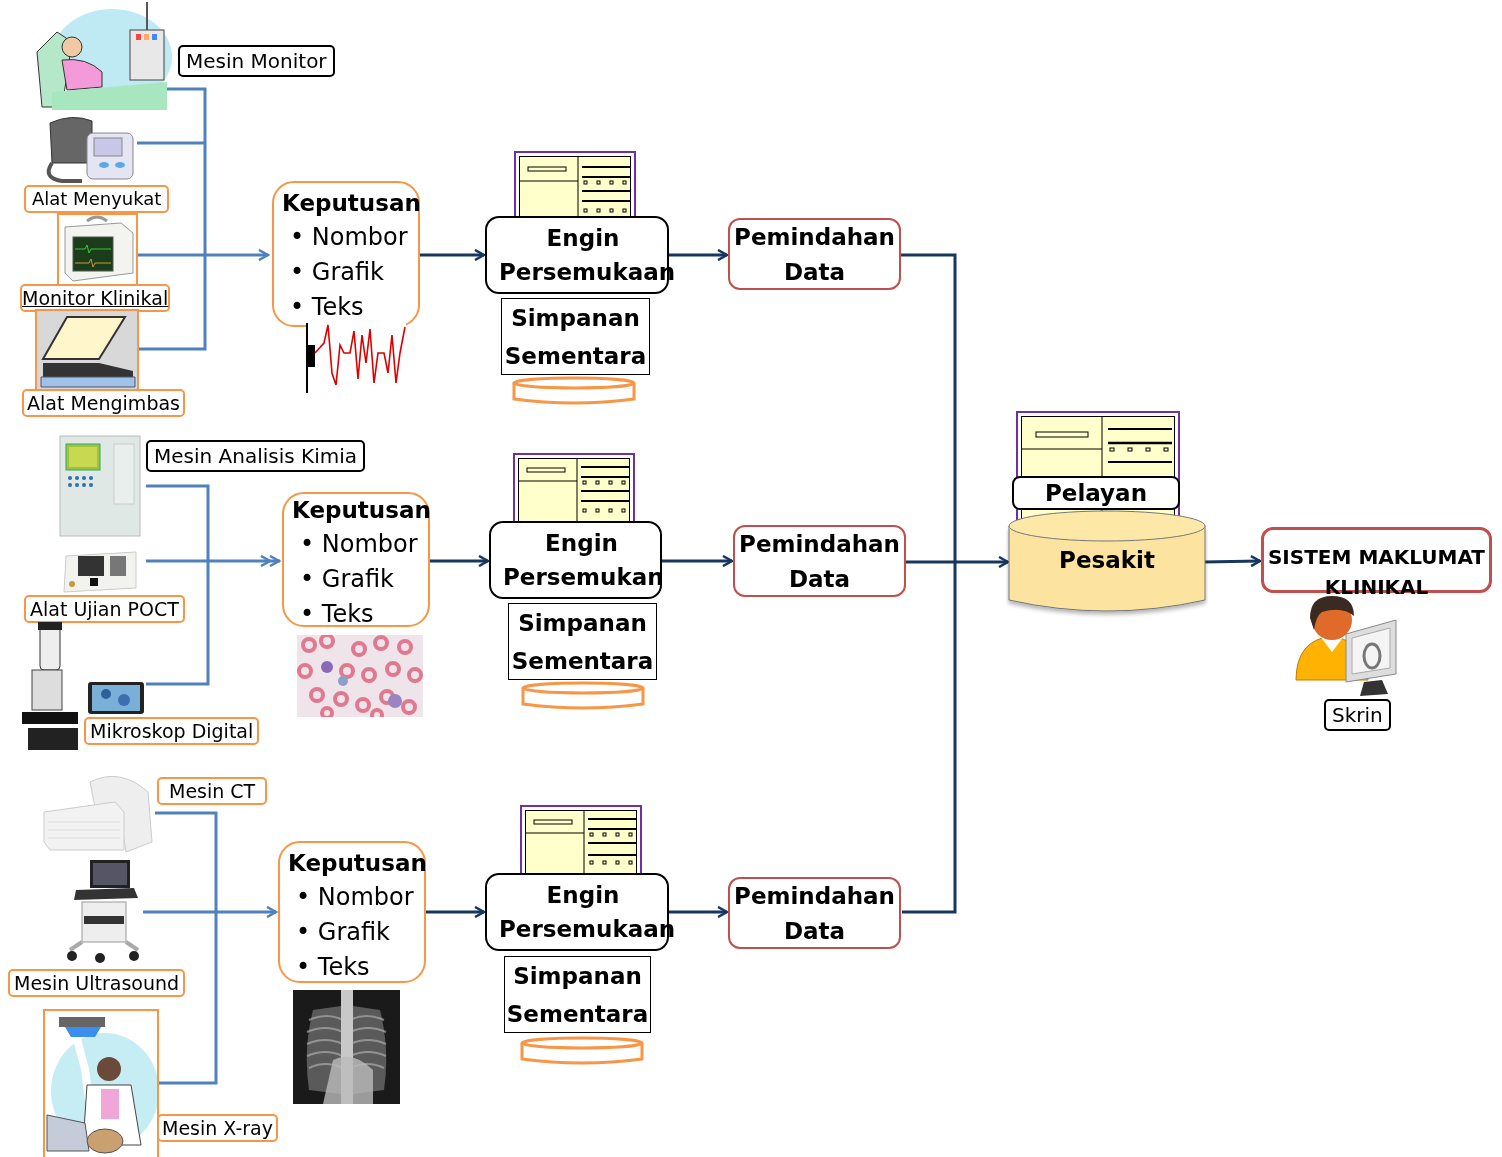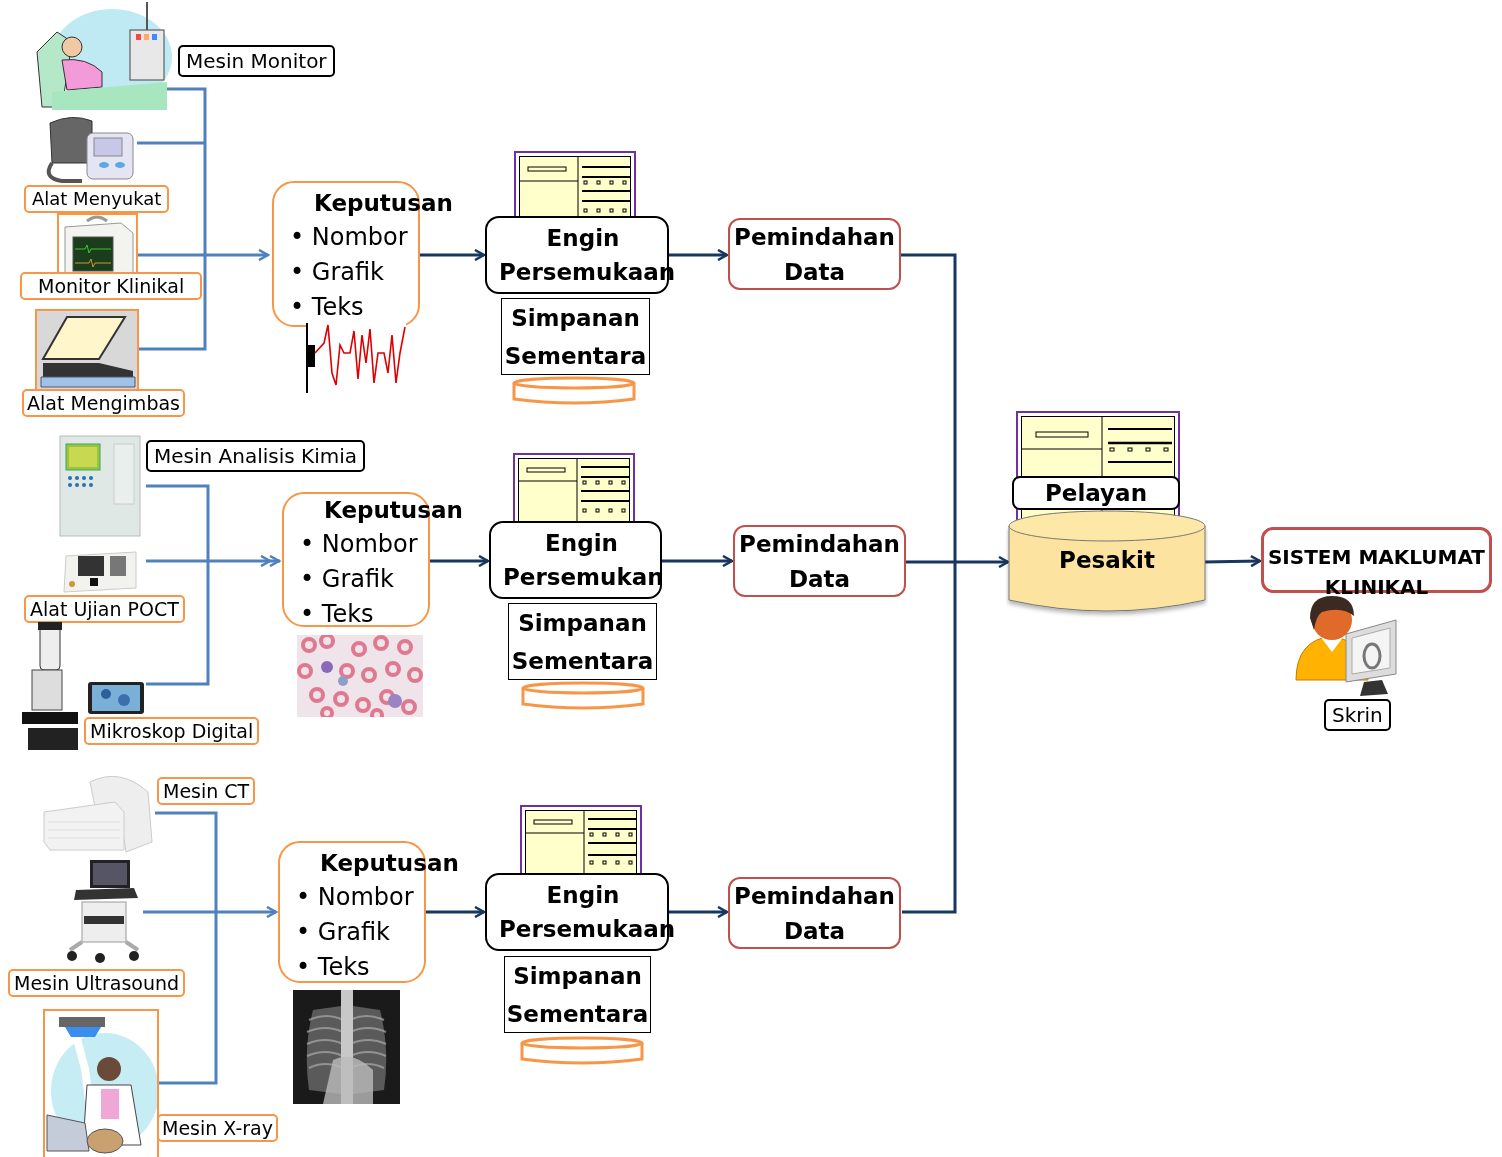--- a/index.html
+++ b/index.html
@@ -3,21 +3,21 @@
 <meta charset="utf-8">
 <style>
   html,body{margin:0;padding:0;background:#fff;}
   body{width:1502px;height:1157px;position:relative;overflow:hidden;font-family:"Liberation Sans","DejaVu Sans",sans-serif;}
   .abs{position:absolute;}
   svg.lines{position:absolute;left:0;top:0;width:1502px;height:1157px;pointer-events:none;}
   .lbl{position:absolute;background:#fff;border-radius:5px;padding:0 6px;font-size:20px;line-height:28px;white-space:nowrap;color:#000;font-family:"DejaVu Sans",sans-serif;}
   .lbl.black{border:2px solid #000;}
   .lbl.orange{border:2px solid #f79646;}
   .decision{position:absolute;border:2px solid #f79646;border-radius:22px;background:#fff;padding:4px 8px;box-sizing:border-box;font-family:"DejaVu Sans",sans-serif;}
-  .decision .title{font-weight:bold;font-size:23px;line-height:33px;margin-left:32px;}
+  .decision .title{font-weight:bold;font-size:23px;line-height:33px;}
   .decision .item{font-size:24px;line-height:35px;padding-left:8px;}
   .decision .item::before{content:"• ";}
   .engine{position:absolute;border:2px solid #000;border-radius:14px;background:#fff;text-align:center;font-weight:bold;font-size:23px;line-height:34px;box-sizing:border-box;font-family:"DejaVu Sans",sans-serif;padding-left:12px;}
   .store{position:absolute;border:1px solid #000;background:#fff;text-align:center;font-weight:bold;font-size:23px;line-height:38px;box-sizing:border-box;font-family:"DejaVu Sans",sans-serif;}
   .transfer{position:absolute;border:2px solid #c0504d;border-radius:12px;background:#fff;text-align:center;font-weight:bold;font-size:23px;line-height:35px;box-sizing:border-box;font-family:"DejaVu Sans",sans-serif;}
   .window{position:absolute;border:2px solid #7030a0;background:#fff;box-sizing:border-box;}
   .window .inner{position:absolute;left:3px;top:3px;right:3px;bottom:0;background:#ffffcc;border:1px solid #000;border-bottom:none;}
   .sis{position:absolute;border:3px solid #c0504d;border-radius:12px;background:#fff;text-align:center;font-weight:bold;font-size:20px;line-height:30px;box-sizing:border-box;font-family:"DejaVu Sans",sans-serif;}
   .dbtext{position:absolute;text-align:center;font-weight:bold;font-size:23px;line-height:35px;font-family:"DejaVu Sans",sans-serif;}
   .pelayan{position:absolute;border:2px solid #000;border-radius:8px;background:#fff;text-align:center;font-weight:bold;font-size:23px;line-height:30px;box-sizing:border-box;font-family:"DejaVu Sans",sans-serif;}
@@ -98,21 +98,21 @@
 
 <div class="img" style="left:57px;top:213px;width:77px;height:72px;border:2px solid #f79646;background:#fff;">
   <svg width="77" height="72" viewBox="0 0 77 72">
     <path d="M6,12 L62,8 L74,18 L74,58 L14,66 L6,58 Z" fill="#f3f3f0" stroke="#999"></path>
     <rect x="14" y="22" width="40" height="34" fill="#1b3d1b" stroke="#555"></rect>
     <path d="M16,34 L26,34 L28,30 L30,38 L32,34 L52,34" stroke="#3c3" fill="none"></path>
     <path d="M16,48 L30,48 L32,44 L34,52 L36,48 L52,48" stroke="#c93" fill="none"></path>
     <path d="M28,6 Q38,-2 48,6" fill="none" stroke="#999" stroke-width="3"></path>
   </svg>
 </div>
-<div class="lbl orange" style="left:20px;top:272px;font-size:19px;line-height:24px;padding:0 16px;">Monitor Klinikal</div>
+<div class="lbl orange" style="left:20px;top:284px;font-size:19px;line-height:24px;padding:0 0;text-decoration:underline;">Monitor Klinikal</div>
 
 <div class="img" style="left:35px;top:309px;width:100px;height:78px;border:2px solid #f79646;background:#d8d8d8;">
   <svg width="100" height="78" viewBox="0 0 100 78">
     <path d="M30,6 L88,6 L62,48 L6,48 Z" fill="#fff6cc" stroke="#333" stroke-width="2"></path>
     <path d="M6,52 L62,52 L96,60 L96,70 L6,70 Z" fill="#333"></path>
     <path d="M4,66 L98,66 L98,76 L4,76 Z" fill="#9ec2e8" stroke="#556"></path>
   </svg>
 </div>
 <div class="lbl orange" style="left:22px;top:389px;font-size:19px;line-height:24px;padding:0 3px;text-align:center;">Alat Mengimbas</div>
 
@@ -299,21 +299,21 @@
   <svg width="115" height="82" viewBox="0 0 115 82">
     <path d="M50,10 Q80,-5 108,20 L112,70 L86,80 L80,40 Q70,25 55,35 Z" fill="#eee" stroke="#ccc"></path>
     <path d="M4,40 L75,30 L84,40 L84,78 L10,78 L4,70 Z" fill="#f2f2f2" stroke="#ccc"></path>
     <g stroke="#ddd">
         <line x1="8" y1="50" x2="80" y2="50"></line>
         <line x1="8" y1="58" x2="80" y2="58"></line>
         <line x1="8" y1="66" x2="80" y2="66"></line>
       </g>
   </svg>
 </div>
-<div class="lbl orange" style="left:157px;top:777px;font-size:19px;line-height:24px;padding:0 4px;">Mesin CT</div>
+<div class="lbl orange" style="left:157px;top:777px;font-size:19px;line-height:24px;padding:0 10px;">Mesin CT</div>
 
 <div class="img" style="left:62px;top:858px;width:82px;height:106px;">
   <svg width="82" height="106" viewBox="0 0 82 106">
     <rect x="28" y="2" width="40" height="28" fill="#222"></rect>
     <rect x="31" y="5" width="34" height="22" fill="#556"></rect>
     <path d="M14,32 L72,30 L76,40 L12,42 Z" fill="#333"></path>
     <rect x="20" y="44" width="44" height="40" fill="#eee" stroke="#999"></rect>
     <rect x="22" y="58" width="40" height="8" fill="#333"></rect>
     <path d="M20,84 L8,92 M64,84 L76,92" stroke="#aaa" stroke-width="4"></path>
     <circle cx="10" cy="98" r="5" fill="#222"></circle>

